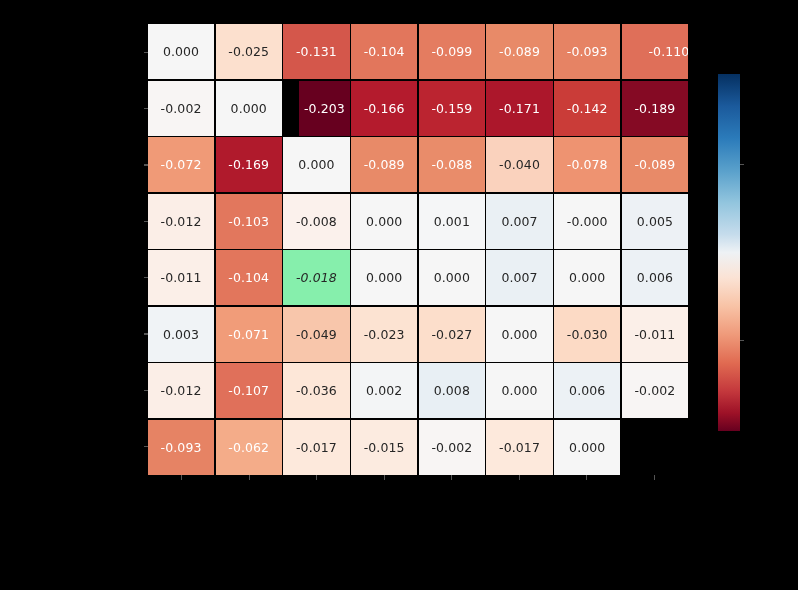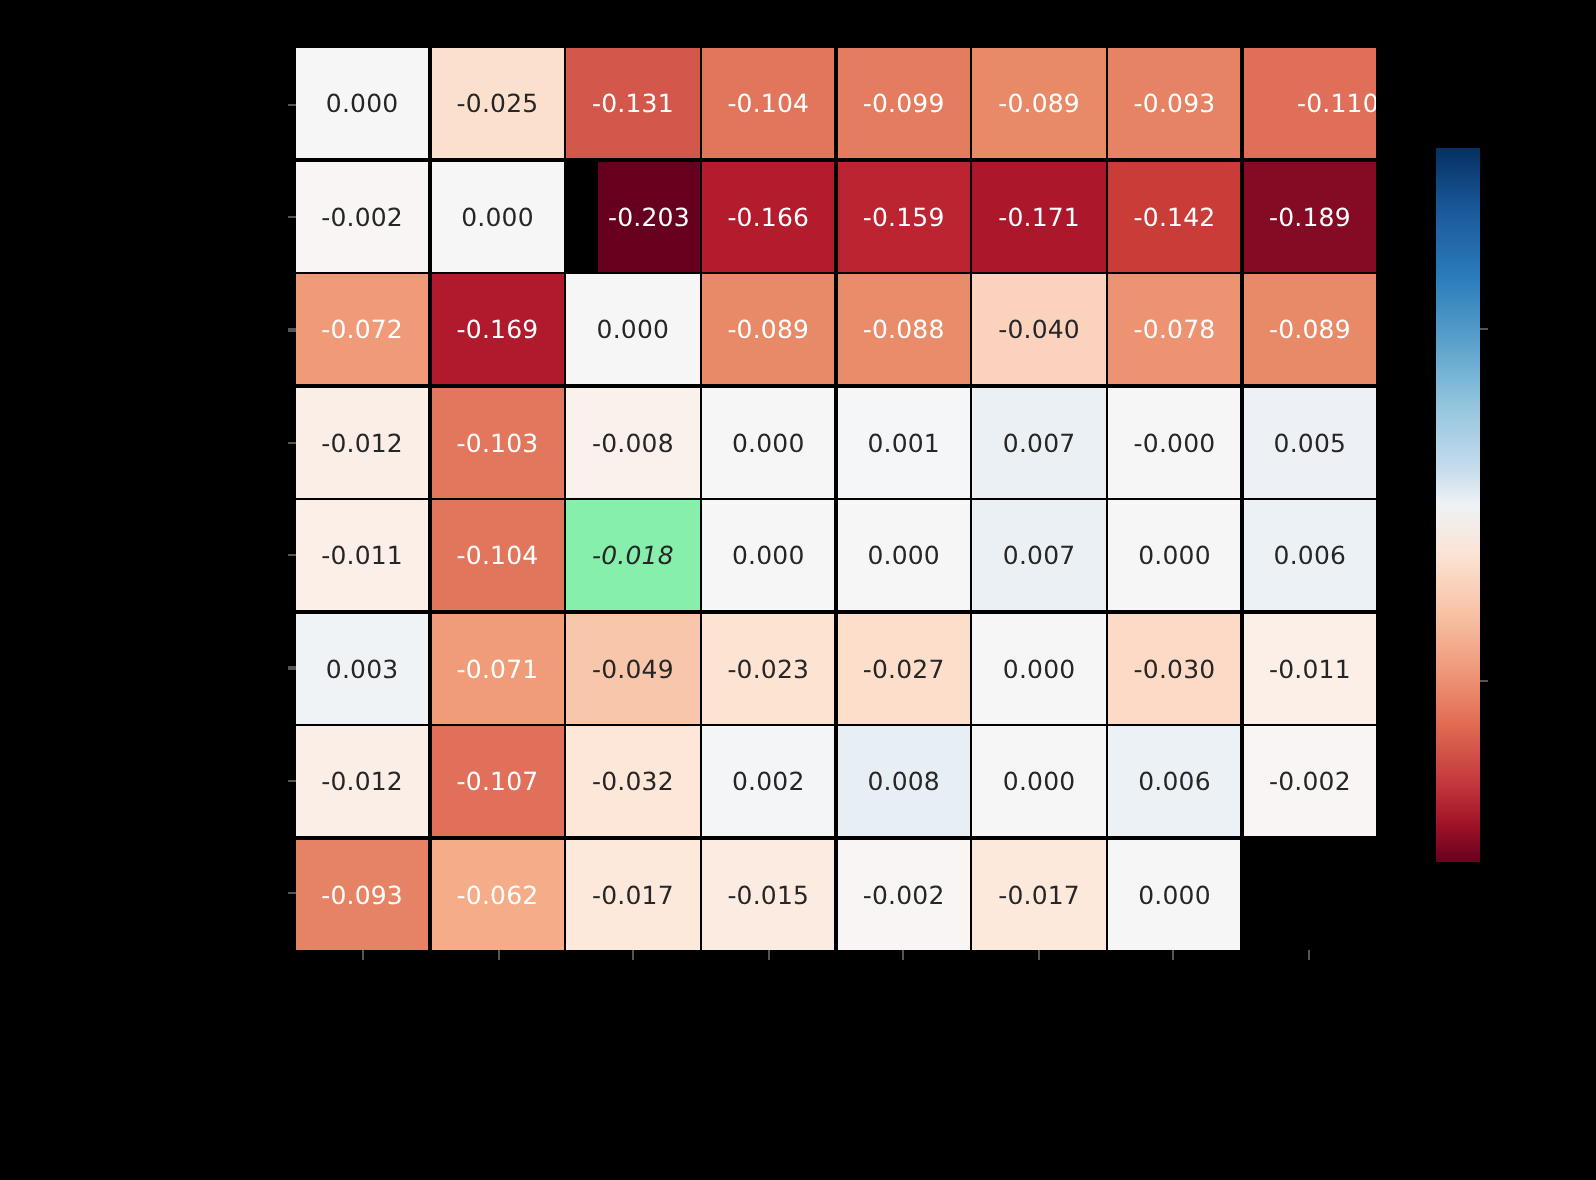--- a/index.html
+++ b/index.html
@@ -209,21 +209,21 @@
         <div class="hm-cell" style="background: rgb(240, 243, 246);">0.003</div>
         <div class="hm-cell light-text" style="background: rgb(241, 156, 121);">-0.071</div>
         <div class="hm-cell" style="background: rgb(248, 198, 171);">-0.049</div>
         <div class="hm-cell" style="background: rgb(252, 227, 210);">-0.023</div>
         <div class="hm-cell" style="background: rgb(252, 222, 203);">-0.027</div>
         <div class="hm-cell" style="background: rgb(246, 246, 246);">0.000</div>
         <div class="hm-cell" style="background: rgb(252, 218, 197);">-0.030</div>
         <div class="hm-cell" style="background: rgb(251, 239, 232);">-0.011</div>
         <div class="hm-cell" style="background: rgb(251, 238, 231);">-0.012</div>
         <div class="hm-cell light-text" style="background: rgb(224, 112, 90);">-0.107</div>
-        <div class="hm-cell" style="background: rgb(253, 231, 216);">-0.032</div>
+        <div class="hm-cell" style="background: rgb(253, 231, 216);">-0.036</div>
         <div class="hm-cell" style="background: rgb(243, 245, 246); text-align: right;">0.002</div>
         <div class="hm-cell" style="background: rgb(232, 239, 244);">0.008</div>
         <div class="hm-cell" style="background: rgb(246, 246, 246);">0.000</div>
         <div class="hm-cell" style="background: rgb(236, 241, 245);">0.006</div>
         <div class="hm-cell" style="background: rgb(248, 245, 244);">-0.002</div>
         <div class="hm-cell light-text" style="background: rgb(230, 131, 100);">-0.093</div>
         <div class="hm-cell light-text" style="background: rgb(244, 172, 137);">-0.062</div>
         <div class="hm-cell" style="background: rgb(253, 233, 220);">-0.017</div>
         <div class="hm-cell" style="background: rgb(252, 235, 224);">-0.015</div>
         <div class="hm-cell" style="background: rgb(248, 245, 244);">-0.002</div>

